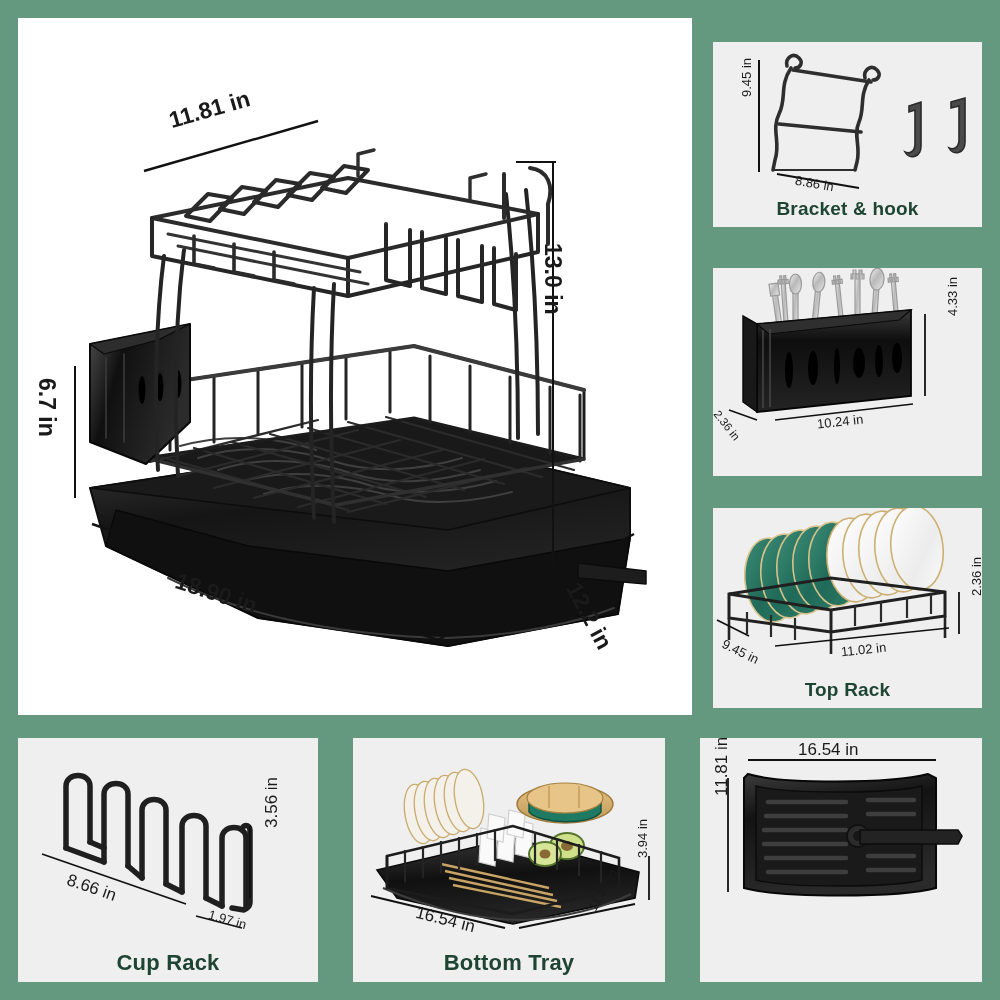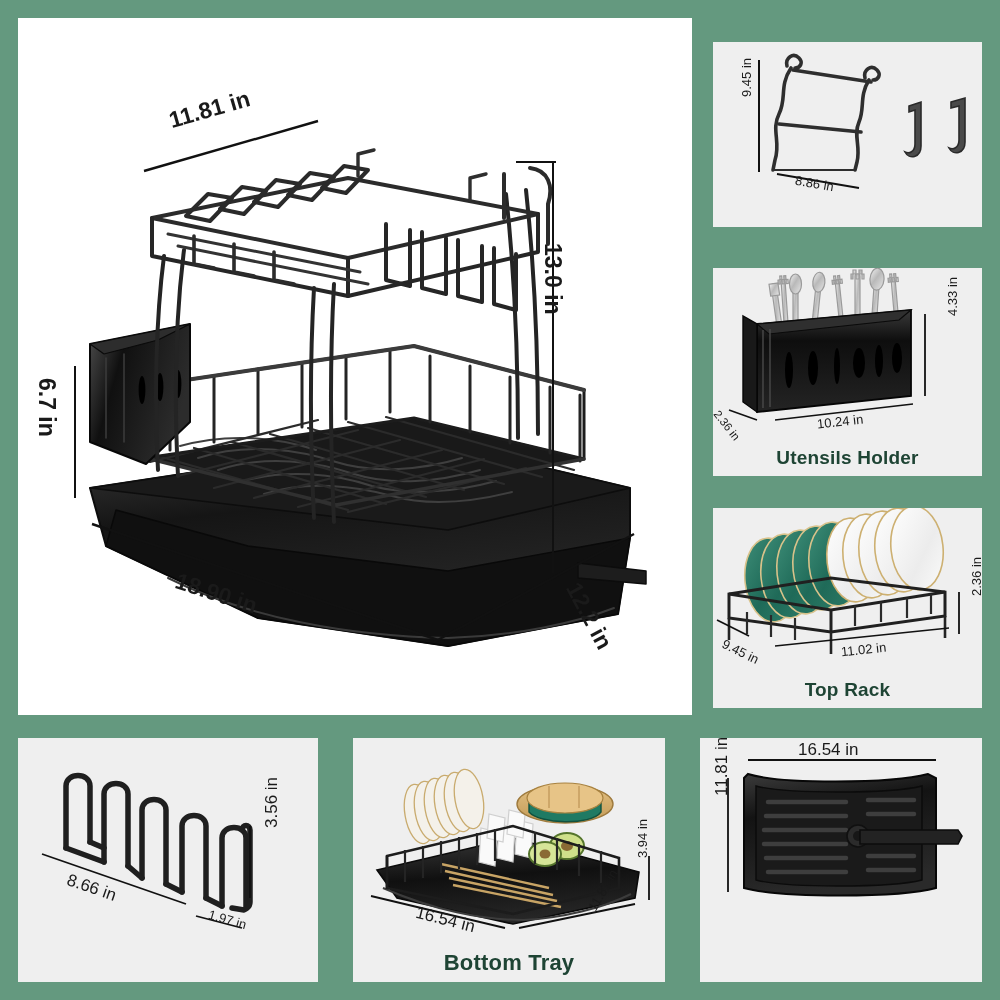--- a/index.html
+++ b/index.html
@@ -235,20 +235,21 @@
       <g fill="#4a4a4a" stroke="#2a2a2a" stroke-width="1.6">
         <path d="M196,64 L208,60 L208,104 C208,116 196,118 192,110 C196,112 202,110 202,102 L202,68 L196,70 Z"></path>
         <path d="M238,60 L252,56 L252,100 C252,112 240,114 236,106 C240,108 246,106 246,98 L246,64 L238,66 Z"></path>
       </g>
 
       <line x1="46" y1="18" x2="46" y2="130" stroke="#111" stroke-width="2"></line>
       <line x1="64" y1="132" x2="146" y2="146" stroke="#111" stroke-width="1.8"></line>
     </svg>
     <div class="dim sm" style="left:26px; top:55px; transform:rotate(-90deg); transform-origin:left top;">9.45 in</div>
     <div class="dim sm" style="left:82px; top:134px; transform:rotate(10deg);">8.86 in</div>
+    <div class="caption">Bracket &amp; hook</div>
   </div>
 
   <div class="panel p-small" style="left:713px; top:268px; width:269px; height:208px;">
     <svg width="269" height="172" viewBox="0 0 269 172">
       <defs>
         <linearGradient id="uh" x1="0" y1="0" x2="0" y2="1">
           <stop offset="0%" stop-color="#3a3a3a"></stop>
             <stop offset="30%" stop-color="#0e0e0e"></stop>
             <stop offset="100%" stop-color="#242424"></stop>
         </linearGradient>
@@ -311,21 +312,20 @@
         <ellipse cx="184" cy="90" rx="5" ry="15"></ellipse>
       </g>
 
       <line x1="212" y1="46" x2="212" y2="128" stroke="#111" stroke-width="1.8"></line>
       <line x1="62" y1="152" x2="200" y2="136" stroke="#111" stroke-width="1.6"></line>
       <line x1="16" y1="142" x2="44" y2="152" stroke="#111" stroke-width="1.6"></line>
     </svg>
     <div class="dim sm" style="left:232px; top:48px; transform:rotate(-90deg); transform-origin:left top;">4.33 in</div>
     <div class="dim sm" style="left:104px; top:146px; transform:rotate(-6deg);">10.24 in</div>
     <div class="dim xs" style="left:8px; top:140px; transform:rotate(52deg); transform-origin:left top;">2.36 in</div>
-    <div class="caption">Utensils Holder</div>
   </div>
 
   <div class="panel p-small" style="left:713px; top:508px; width:269px; height:200px;">
     <svg width="269" height="165" viewBox="0 0 269 165">
       <defs>
         <linearGradient id="grn" x1="0" y1="0" x2="1" y2="1">
           <stop offset="0%" stop-color="#3f8f79"></stop>
             <stop offset="50%" stop-color="#1f6a58"></stop>
             <stop offset="100%" stop-color="#2f7e69"></stop>
         </linearGradient>
@@ -402,20 +402,21 @@
         <path d="M72,104 L86,110"></path>
       </g>
 
       <line x1="24" y1="116" x2="168" y2="166" stroke="#111" stroke-width="1.8"></line>
       <line x1="178" y1="178" x2="224" y2="190" stroke="#111" stroke-width="1.8"></line>
       <line x1="232" y1="88" x2="232" y2="160" stroke="#111" stroke-width="1.8"></line>
     </svg>
     <div class="dim md" style="left:48px; top:140px; transform:rotate(19deg);">8.66 in</div>
     <div class="dim sm" style="left:190px; top:174px; transform:rotate(16deg);">1.97 in</div>
     <div class="dim md" style="left:244px; top:90px; transform:rotate(-90deg); transform-origin:left top;">3.56 in</div>
+    <div class="caption">Cup Rack</div>
   </div>
 
   <div class="panel p-bottom" style="left:353px; top:738px; width:312px; height:244px;">
     <svg width="312" height="200" viewBox="0 0 312 200">
       <defs>
         <linearGradient id="woodG" x1="0" y1="0" x2="0" y2="1">
           <stop offset="0%" stop-color="#e3c184"></stop>
             <stop offset="100%" stop-color="#c39a56"></stop>
         </linearGradient>
         <linearGradient id="trG" x1="0" y1="0" x2="0.2" y2="1">

